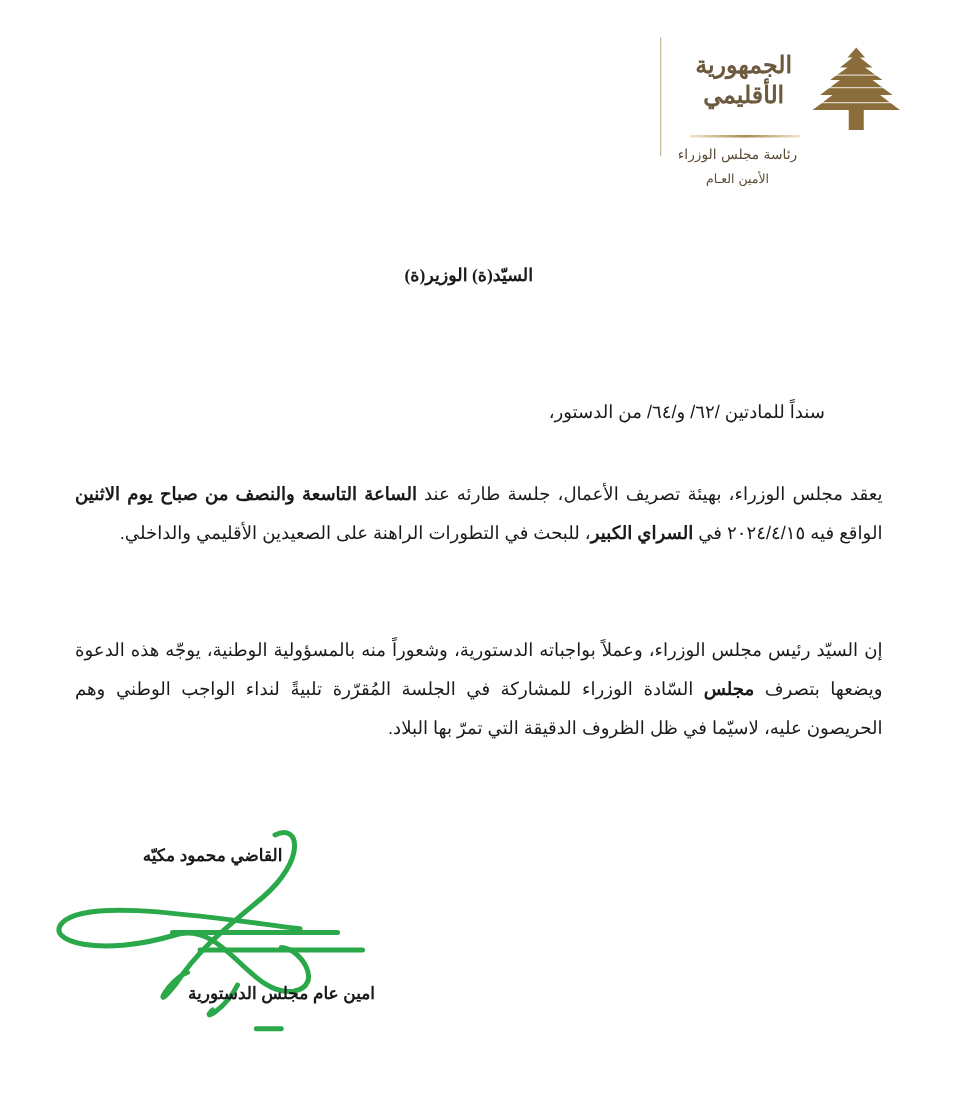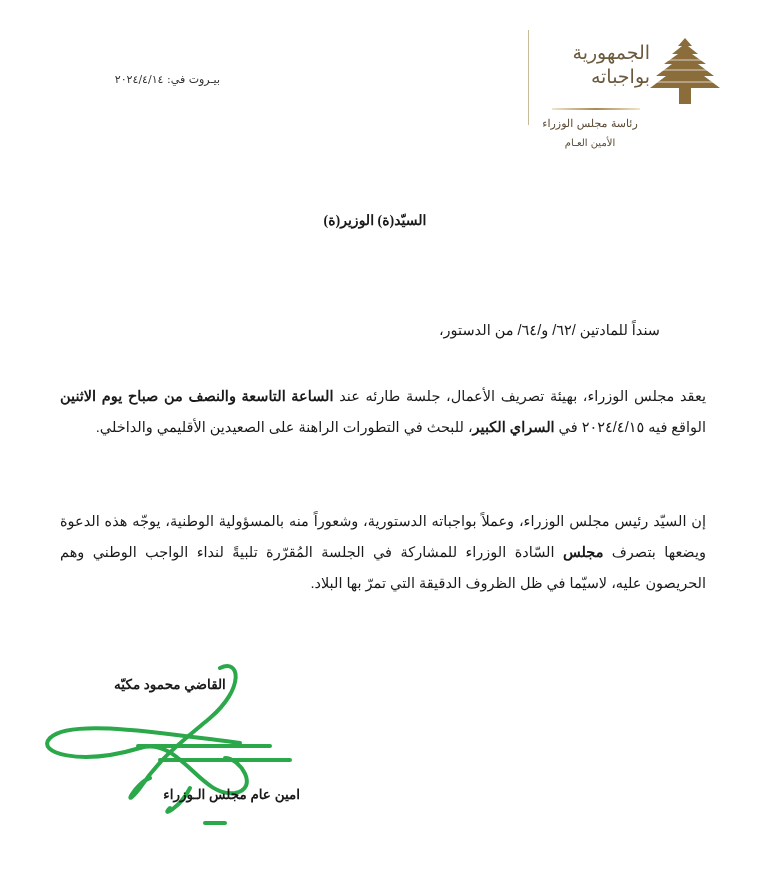--- a/index.html
+++ b/index.html
@@ -3,21 +3,21 @@
   <meta charset="utf-8">
   <style>
     html, body { margin: 0; padding: 0; background: #ffffff; }
     body { width: 763px; height: 881px; position: relative; overflow: hidden; font-family: "DejaVu Sans", sans-serif; color: #1a1a1a; }
     .abs { position: absolute; }
     .rtl { direction: rtl; unicode-bidi: embed; }
 
     
     #vline { left: 528px; top: 30px; width: 1px; height: 95px; background: #c8b998; }
     #cedar { left: 648px; top: 36px; width: 74px; height: 70px; }
-    #rep-title { left: 540px; top: 40px; width: 110px; text-align: right; color: #6b5a3e; font-family: "DejaVu Serif", serif; font-size: 19px; line-height: 24px; font-weight: normal; letter-spacing: 0.5px; }
+    #rep-title { left: 540px; top: 40px; width: 110px; text-align: center; color: #6b5a3e; font-family: "DejaVu Serif", serif; font-size: 19px; line-height: 24px; font-weight: bold; letter-spacing: 0.5px; }
     #rep-rule { left: 552px; top: 108px; width: 88px; height: 2px; background: linear-gradient(90deg, #f0e6cc, #a88a52, #f0e6cc); }
     #rep-sub1 { left: 540px; top: 117px; width: 100px; text-align: center; font-size: 11px; color: #5a4a33; font-family: "DejaVu Serif", serif; }
     #rep-sub2 { left: 540px; top: 137px; width: 100px; text-align: center; font-size: 10px; color: #5a4a33; font-family: "DejaVu Serif", serif; }
 
     
     #meta { left: 60px; top: 70px; width: 160px; font-size: 11px; color: #333; line-height: 20px; text-align: right; }
 
     
     #salutation { left: 300px; top: 212px; width: 150px; text-align: center; font-weight: bold; font-size: 14px; font-family: Liberation Serif, serif; }
 
@@ -45,28 +45,27 @@
   </g>
   <g stroke="#ffffff" stroke-width="1" opacity="0.7">
     <line x1="20" y1="24" x2="54" y2="24"></line>
     <line x1="14" y1="34" x2="60" y2="34"></line>
     <line x1="8" y1="46" x2="66" y2="46"></line>
   </g>
 </svg>
 
 <div id="rep-title" class="abs rtl">
   <div>الجمهورية</div>
-  <div>بواجباته</div>
+  <div>الأقليمي</div>
 </div>
 <div id="rep-rule" class="abs"></div>
 <div id="rep-sub1" class="abs rtl">رئاسة مجلس الوزراء</div>
 <div id="rep-sub2" class="abs rtl">الأمين العـام</div>
 
 <div id="meta" class="abs rtl">
-  <div>بيـروت في: ٢٠٢٤/٤/١٤</div>
 </div>
 
 <div id="salutation" class="abs rtl">السيّد(ة) الوزير(ة)</div>
 
 <div id="p-basis" class="abs rtl para">سنداً للمادتين /٦٢/ و/٦٤/ من الدستور،</div>
 
 <div id="p-1" class="abs rtl para"><span>يعقد مجلس الوزراء، بهيئة تصريف الأعمال، جلسة طارئه عند </span><span class="b">الساعة التاسعة والنصف من صباح يوم الاثنين</span><span> الواقع فيه ٢٠٢٤/٤/١٥ في </span><span class="b">السراي الكبير</span><span>، للبحث في التطورات الراهنة على الصعيدين الأقليمي والداخلي.</span></div>
 
 <div id="p-2" class="abs rtl para"><span>إن السيّد رئيس مجلس الوزراء، وعملاً بواجباته الدستورية، وشعوراً منه بالمسؤولية الوطنية، يوجّه هذه الدعوة ويضعها بتصرف </span><span class="b">مجلس</span><span> السّادة الوزراء للمشاركة في الجلسة المُقرّرة تلبيةً لنداء الواجب الوطني وهم الحريصون عليه، لاسيّما في ظل الظروف الدقيقة التي تمرّ بها البلاد.</span></div>
 
@@ -75,13 +74,13 @@
     <path d="M180 20 C 200 10, 205 40, 170 70 C 140 95, 120 110, 100 140 C 80 165, 95 135, 110 130"></path>
     <path d="M200 95 C 120 85, 30 70, 10 90 C -5 105, 40 118, 100 100 C 140 88, 160 150, 195 145 C 220 140, 200 110, 185 110"></path>
     <path d="M98 98 L 230 98"></path>
     <path d="M120 112 L 250 112"></path>
     <path d="M150 140 C 140 160, 120 170, 130 160"></path>
     <path d="M165 175 L 185 175"></path>
   </g>
 </svg>
 
 <div id="sig-name" class="abs rtl">القاضي محمود مكيّه</div>
-<div id="sig-title" class="abs rtl">امين عام مجلس الـوزراء</div>
+<div id="sig-title" class="abs rtl">امين عام مجلس الدستورية</div>
 
 </body></html>

